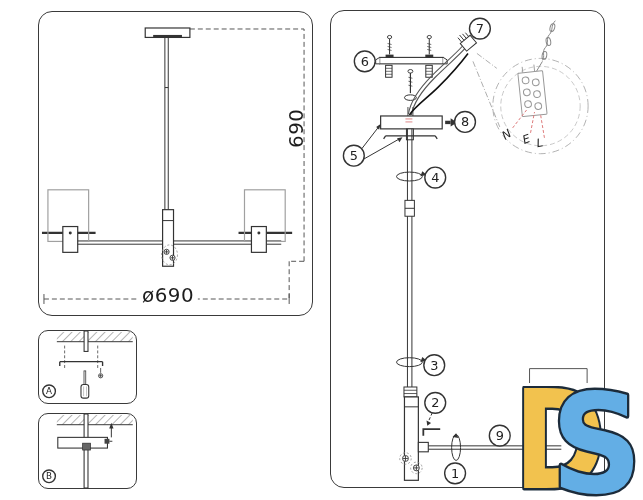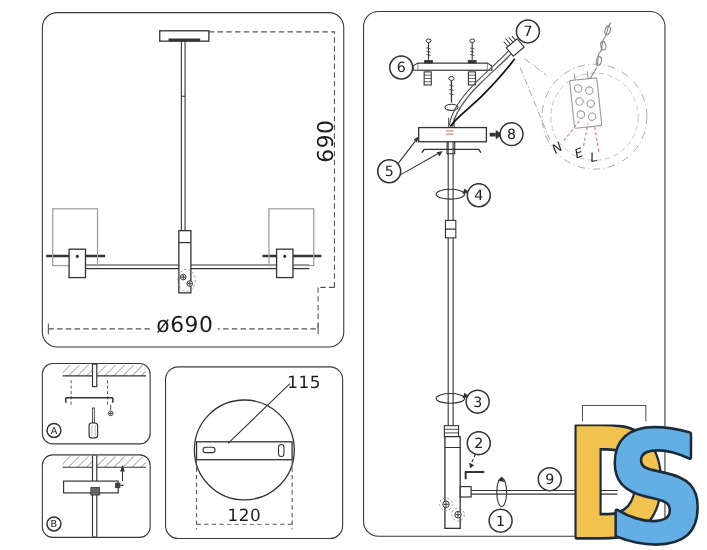--- a/index.html
+++ b/index.html
@@ -149,37 +149,20 @@
         <line x1="74" y1="13" x2="74" y2="24" stroke="#333" stroke-width="1"></line>
         <polygon points="74,9 71.8,15 76.2,15" fill="#333"></polygon>
       </g>
       <g class="callout">
         <circle cx="10" cy="64" r="6.5"></circle>
         <text class="t-step" x="10" y="67.2" text-anchor="middle">B</text>
       </g>
     </svg>
   </div>
 
-  <div class="panel p-plate">
-    <svg viewBox="0 0 162 157">
-      <circle cx="72" cy="76" r="46" fill="none" stroke="#333" stroke-width="1.2"></circle>
-      <rect x="28" y="68.5" width="88" height="16.5" fill="#fff" stroke="#333" stroke-width="1.2"></rect>
-      <rect x="34" y="73.5" width="11" height="5" rx="2.5" fill="#fff" stroke="#333" stroke-width="1"></rect>
-      <rect x="103.5" y="71" width="5" height="11" rx="2.5" fill="#fff" stroke="#333" stroke-width="1"></rect>
-      <line x1="57" y1="70" x2="114" y2="15" stroke="#333" stroke-width="1"></line>
-      <text class="t-dim-s" x="127" y="19" text-anchor="middle">115</text>
-      <g stroke="#555" stroke-width="1" stroke-dasharray="4 3" fill="none">
-        <line x1="28" y1="85" x2="28" y2="149"></line>
-        <line x1="116" y1="85" x2="116" y2="149"></line>
-        <line x1="28" y1="144.5" x2="116" y2="144.5"></line>
-      </g>
-      <rect x="55" y="128" width="34" height="16" fill="#fff"></rect>
-      <text class="t-dim-s" x="72" y="141" text-anchor="middle">120</text>
-    </svg>
-  </div>
 
   <div class="panel p-assembly">
     <svg viewBox="0 0 275 478">
 
       <g>
         <rect x="49" y="46" width="64" height="6.5" fill="#fff" stroke="#333" stroke-width="1.1"></rect>
         <polyline points="49,46 45,48.5 45,52.5 49,52.5" fill="#fff" stroke="#333" stroke-width="1"></polyline>
         <polyline points="113,46 117,48.5 117,52.5 113,52.5" fill="#fff" stroke="#333" stroke-width="1"></polyline>
         <rect x="55" y="43.2" width="8" height="3" fill="#333"></rect>
         <rect x="95" y="43.2" width="8" height="3" fill="#333"></rect>

